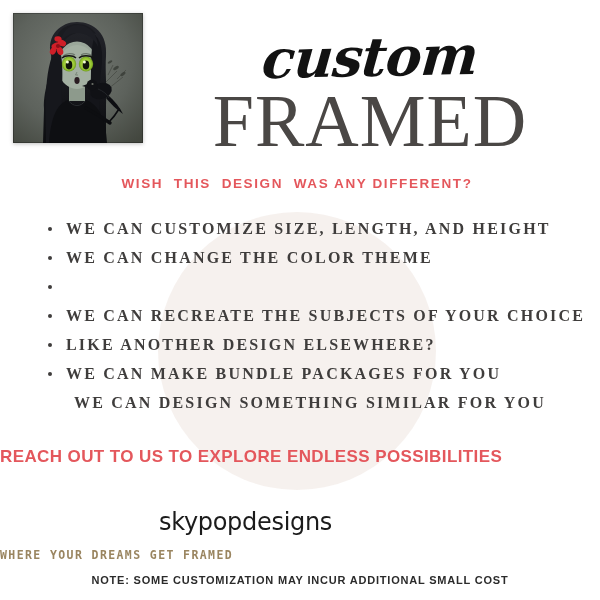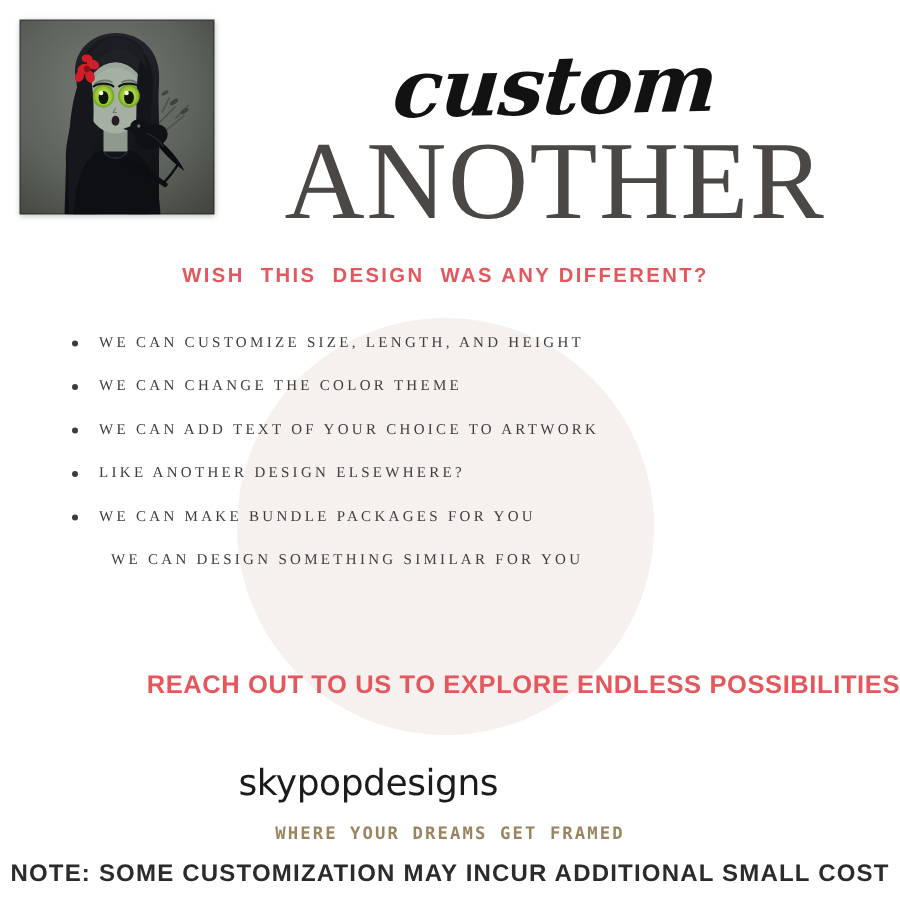--- a/index.html
+++ b/index.html
@@ -100,22 +100,22 @@
     top: 214px;
     width: 540px;
     z-index: 2;
     list-style: none;
     margin: 0;
     padding: 0;
   }
   .bullets li {
     position: relative;
     font-family: "Liberation Serif", "DejaVu Serif", serif;
-    font-weight: 400;
-    font-size: 10px;
+    font-weight: 700;
+    font-size: 16px;
     letter-spacing: 2.2px;
     color: #3f3d3c;
     height: 29px;
     line-height: 29px;
     padding-left: 22px;
     white-space: nowrap;
   }
   .bullets li .dot {
     position: absolute;
     left: 4px;
@@ -128,21 +128,21 @@
   .bullets li.cont {
     padding-left: 30px;
   }
 
   
   .cta {
     position: absolute;
     left: 0;
     top: 447px;
     width: 600px;
-    text-align: right;
+    text-align: left;
     z-index: 2;
     font-family: "Liberation Sans", sans-serif;
     font-size: 17px;
     font-weight: 700;
     letter-spacing: 0.4px;
     color: #e4575c;
   }
 
   
   .brand {
@@ -156,37 +156,36 @@
     font-size: 24px;
     font-weight: 400;
     letter-spacing: -0.3px;
     color: #1b1b1b;
   }
   .brand-sub {
     position: absolute;
     left: 0;
     top: 548px;
     width: 600px;
-    text-align: center;
     z-index: 2;
     font-family: "DejaVu Sans Mono", monospace;
     font-size: 11.5px;
     font-weight: 700;
     letter-spacing: 1.4px;
     color: #9a8560;
   }
   .note {
     position: absolute;
     left: 0;
     top: 574px;
     width: 600px;
     text-align: center;
     z-index: 2;
     font-family: "Liberation Sans", sans-serif;
-    font-size: 16px;
+    font-size: 11px;
     font-weight: 700;
     letter-spacing: 0.8px;
     color: #2b2b2b;
   }
 </style>
 </head>
 <body>
 
 <div id="poster">
 
@@ -284,37 +283,40 @@
         <path d="M95 82 C102 88 107 95 110 101 C104 97 97 90 93 85 Z" fill="#0c0d11"></path>
         <path d="M85 76 C90 78 94 81 96 85" stroke="#2a2c30" stroke-width="0.7" fill="none"></path>
       </g>
 
       <rect x="0" y="0" width="130" height="130" fill="none" stroke="#000000" stroke-opacity="0.25" stroke-width="2"></rect>
     </svg>
   </div>
 
   <div class="header-block">
     <div class="script-title">custom</div>
-    <div class="serif-title">ANOTHER</div>
+    <div class="serif-title">FRAMED</div>
   </div>
 
   <div class="tagline">WISH  THIS  DESIGN  WAS ANY DIFFERENT?</div>
 
   <ul class="bullets">
     <li>
       <span class="dot"></span>
       <span>WE CAN CUSTOMIZE SIZE, LENGTH, AND HEIGHT</span>
     </li>
     <li>
       <span class="dot"></span>
       <span>WE CAN CHANGE THE COLOR THEME</span>
     </li>
     <li>
       <span class="dot"></span>
-      <span>WE CAN ADD TEXT OF YOUR CHOICE TO ARTWORK</span>
+    </li>
+    <li>
+      <span class="dot"></span>
+      <span>WE CAN RECREATE THE SUBJECTS OF YOUR CHOICE</span>
     </li>
     <li>
       <span class="dot"></span>
       <span>LIKE ANOTHER DESIGN ELSEWHERE?</span>
     </li>
     <li>
       <span class="dot"></span>
       <span>WE CAN MAKE BUNDLE PACKAGES FOR YOU</span>
     </li>
     <li class="cont">

